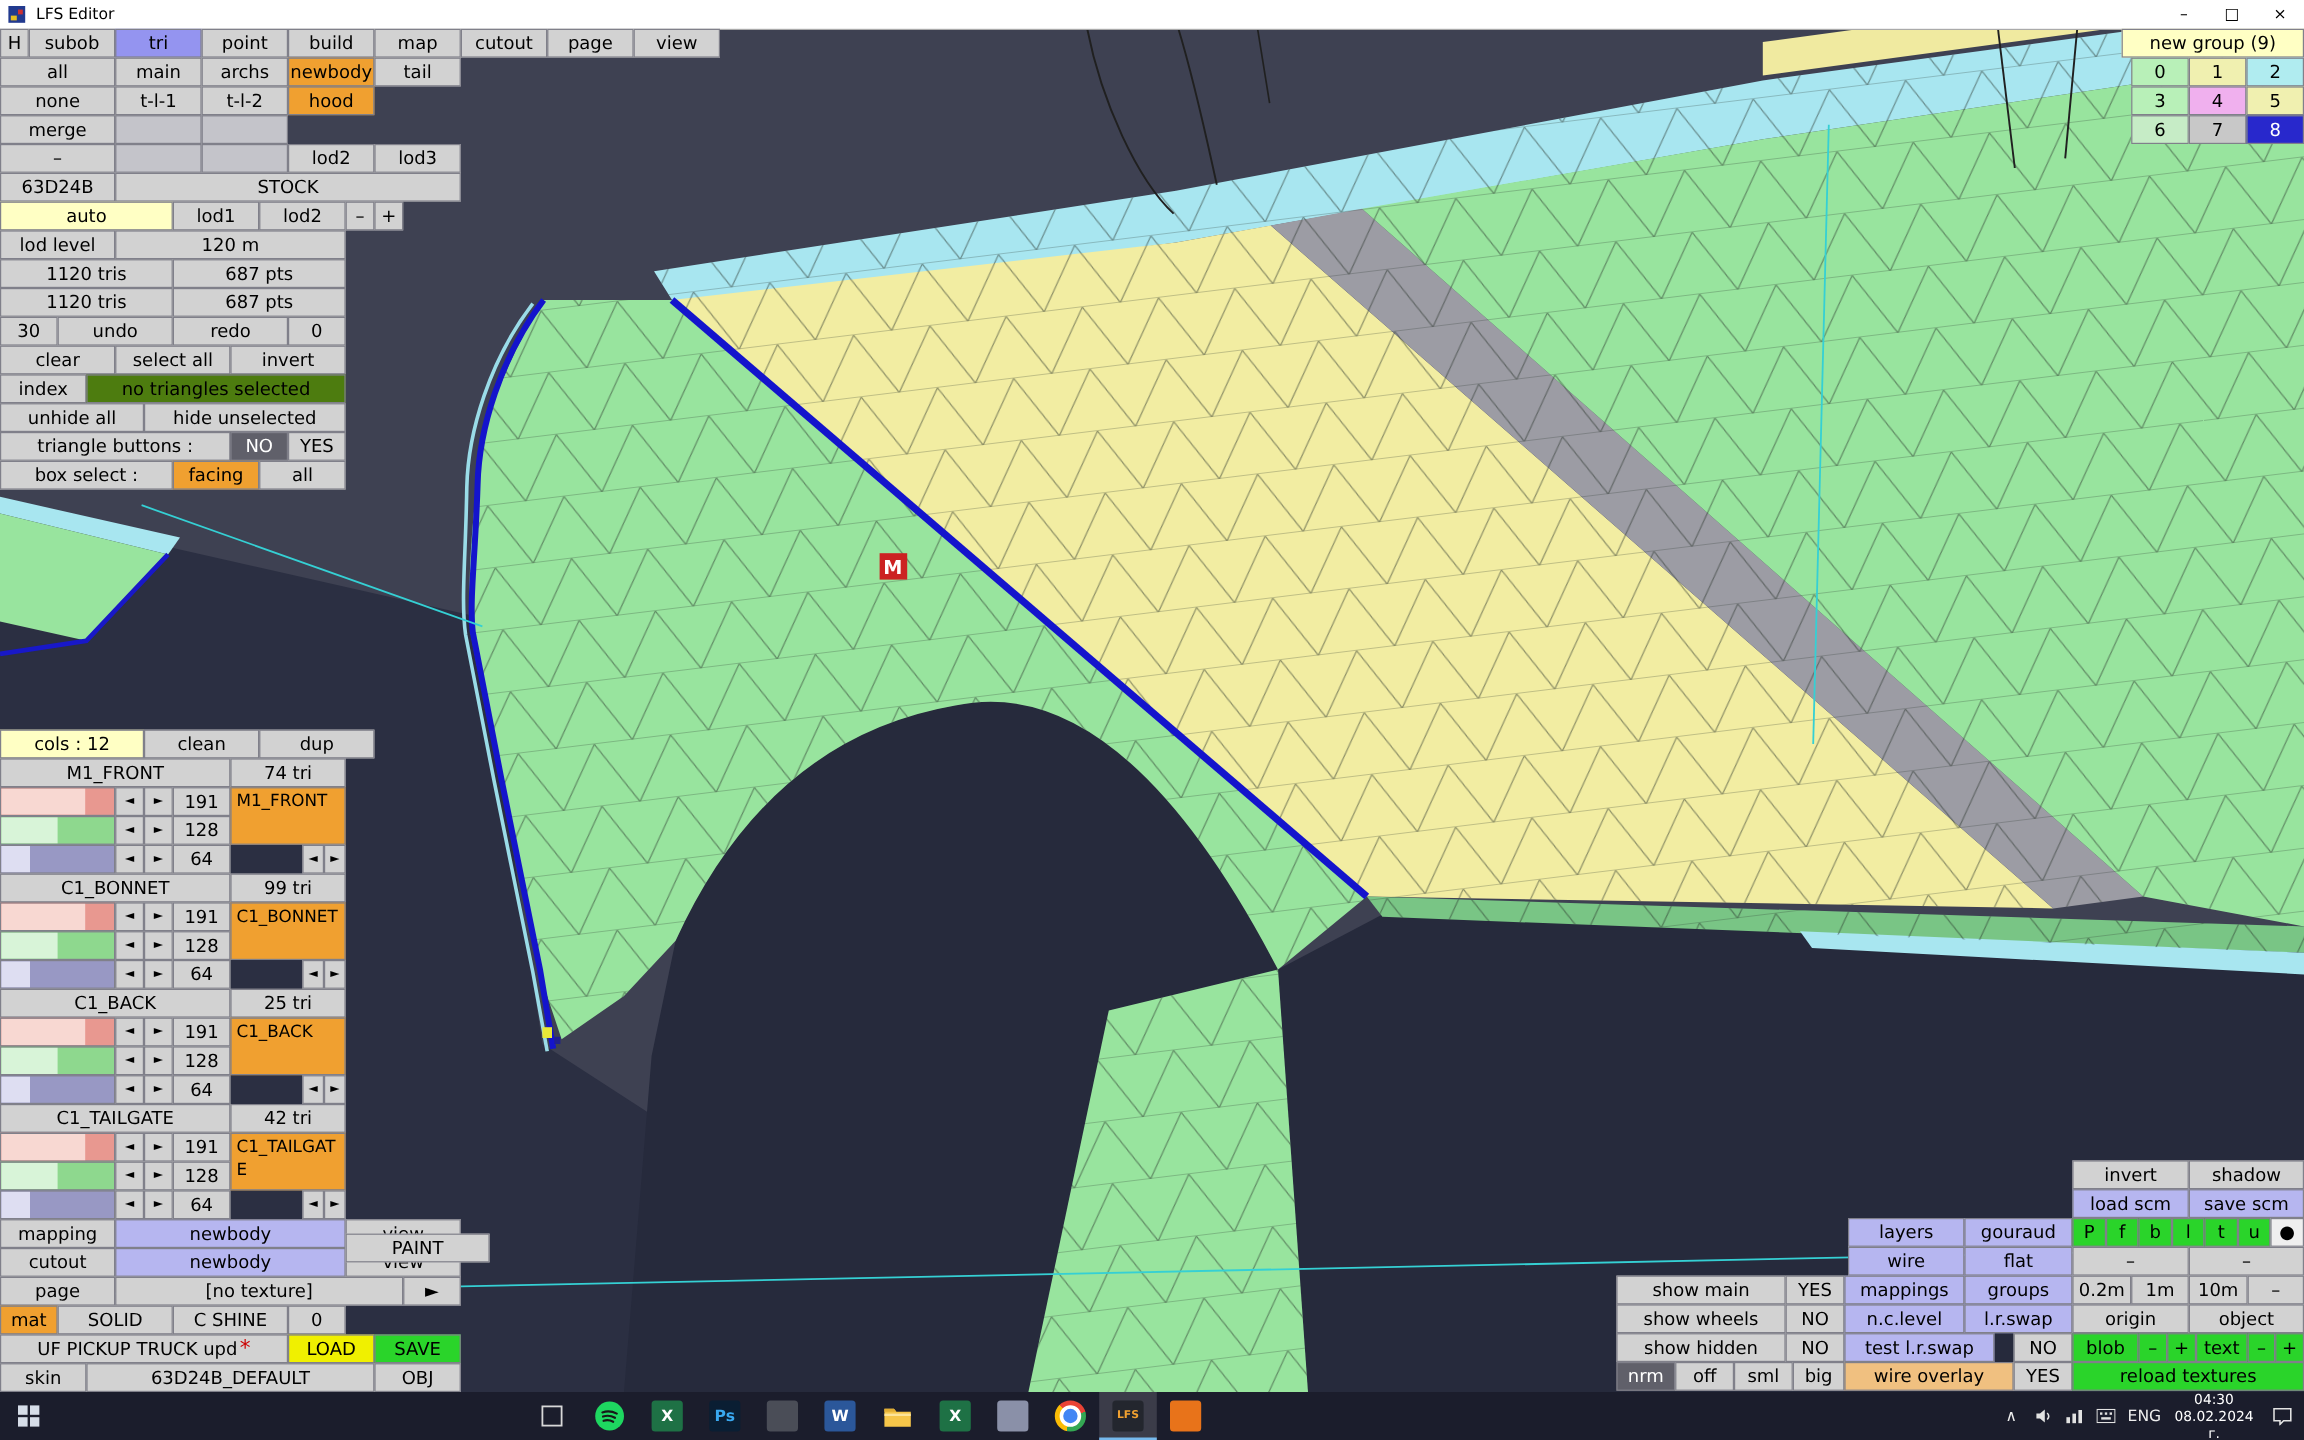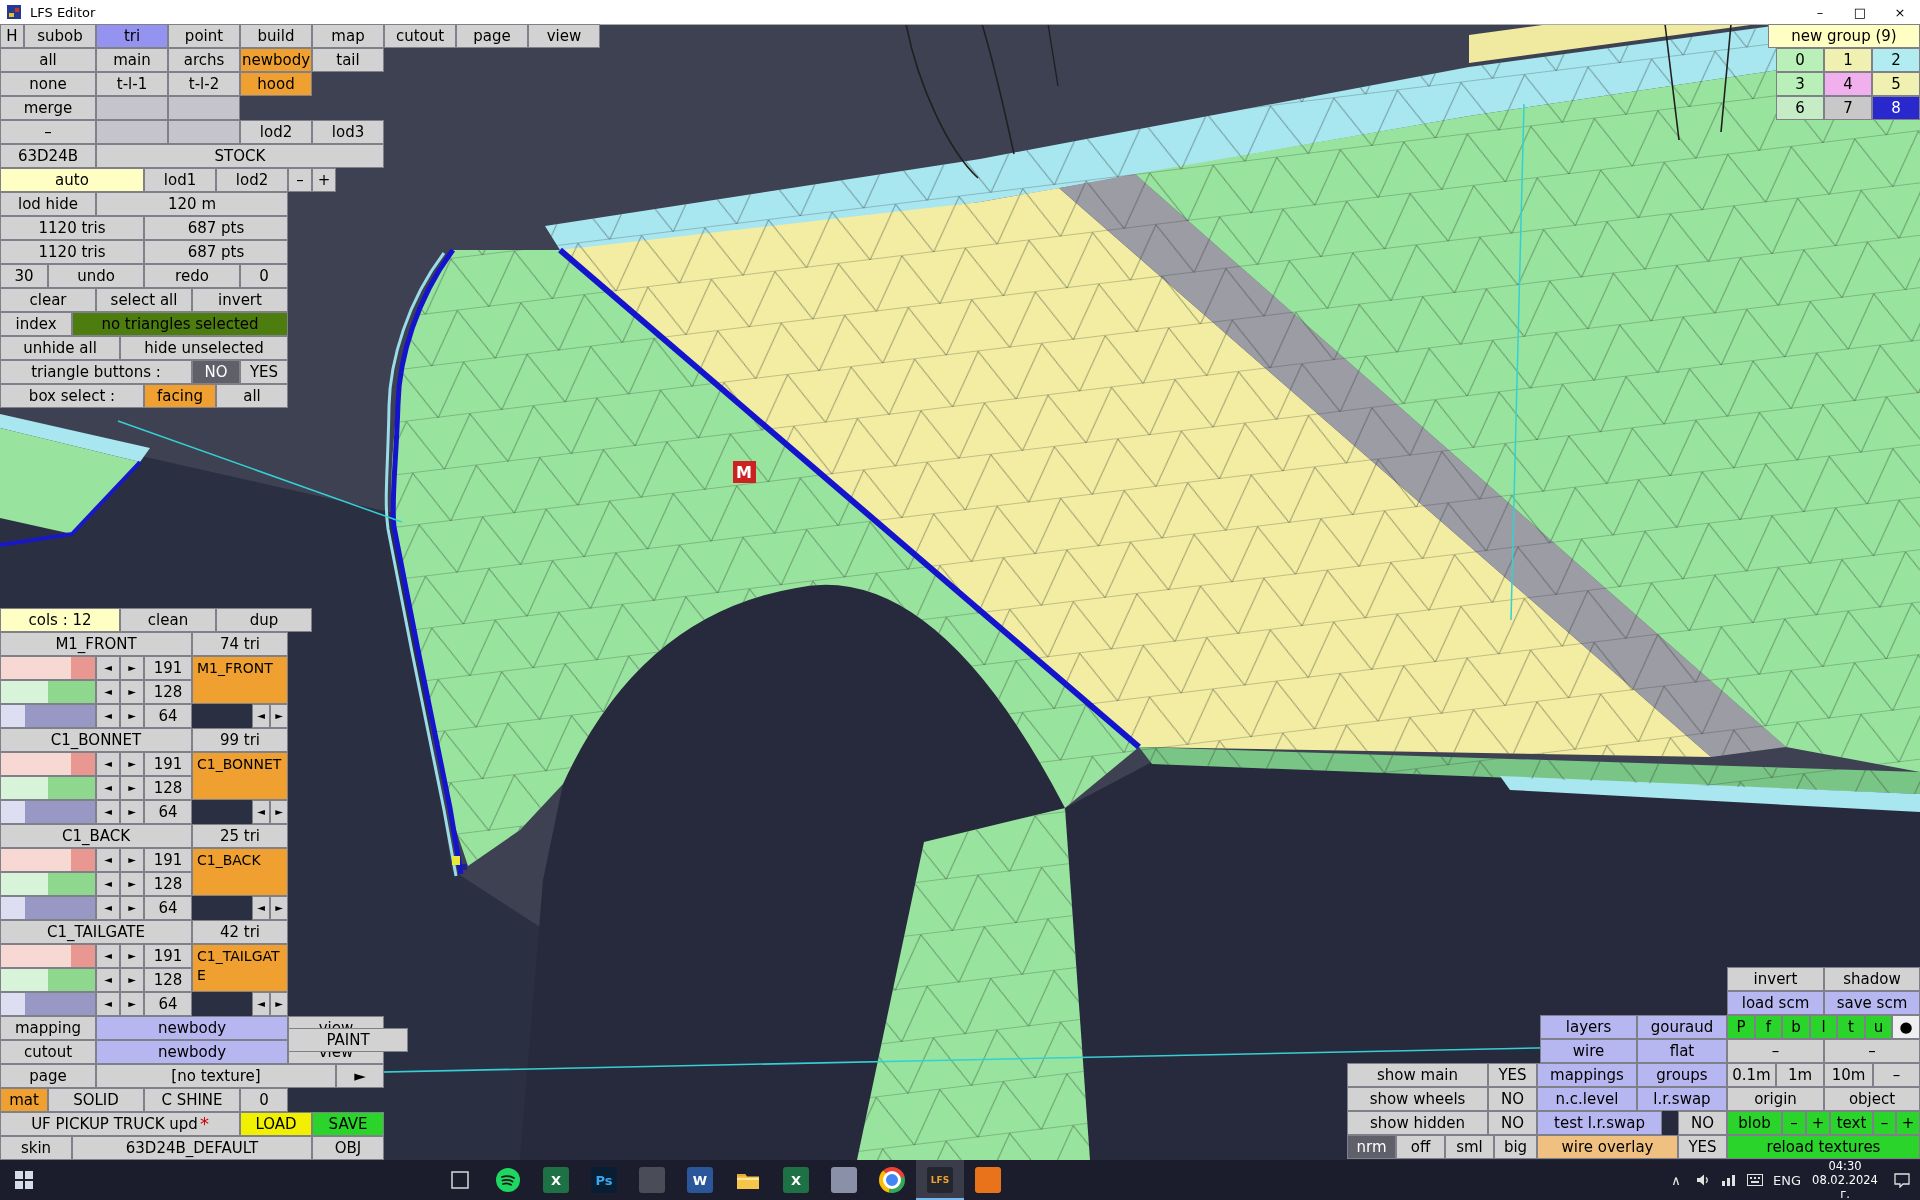--- a/index.html
+++ b/index.html
@@ -185,21 +185,21 @@
 
   <div class="c" style="left:0;top:144px;width:96px">63D24B</div>
   <div class="c" style="left:96px;top:144px;width:288px">STOCK</div>
 
   <div class="c py" style="left:0;top:168px;width:144px">auto</div>
   <div class="c" style="left:144px;top:168px;width:72px">lod1</div>
   <div class="c" style="left:216px;top:168px;width:72px">lod2</div>
   <div class="c" style="left:288px;top:168px;width:24px">–</div>
   <div class="c" style="left:312px;top:168px;width:24px">+</div>
 
-  <div class="c" style="left:0;top:192px;width:96px">lod hide</div>
+  <div class="c" style="left:0;top:192px;width:96px">lod level</div>
   <div class="c" style="left:96px;top:192px;width:192px">120 m</div>
 
   <div class="c" style="left:0;top:216px;width:144px">1120 tris</div>
   <div class="c" style="left:144px;top:216px;width:144px">687 pts</div>
   <div class="c" style="left:0;top:240px;width:144px">1120 tris</div>
   <div class="c" style="left:144px;top:240px;width:144px">687 pts</div>
 
   <div class="c" style="left:0;top:264px;width:48px">30</div>
   <div class="c" style="left:48px;top:264px;width:96px">undo</div>
   <div class="c" style="left:144px;top:264px;width:96px">redo</div>
@@ -380,21 +380,21 @@
 
   <div class="c lv" style="left:1540px;top:1039px;width:97px">wire</div>
   <div class="c lv" style="left:1637px;top:1039px;width:90px">flat</div>
   <div class="c" style="left:1727px;top:1039px;width:97px">–</div>
   <div class="c" style="left:1824px;top:1039px;width:96px">–</div>
 
   <div class="c" style="left:1347px;top:1063px;width:141px">show main</div>
   <div class="c" style="left:1488px;top:1063px;width:49px">YES</div>
   <div class="c lv" style="left:1537px;top:1063px;width:100px">mappings</div>
   <div class="c lv" style="left:1637px;top:1063px;width:90px">groups</div>
-  <div class="c" style="left:1727px;top:1063px;width:49px">0.1m</div>
+  <div class="c" style="left:1727px;top:1063px;width:49px">0.2m</div>
   <div class="c" style="left:1776px;top:1063px;width:48px">1m</div>
   <div class="c" style="left:1824px;top:1063px;width:49px">10m</div>
   <div class="c" style="left:1873px;top:1063px;width:47px">–</div>
 
   <div class="c" style="left:1347px;top:1087px;width:141px">show wheels</div>
   <div class="c" style="left:1488px;top:1087px;width:49px">NO</div>
   <div class="c lv" style="left:1537px;top:1087px;width:100px">n.c.level</div>
   <div class="c lv" style="left:1637px;top:1087px;width:90px">l.r.swap</div>
   <div class="c" style="left:1727px;top:1087px;width:97px">origin</div>
   <div class="c" style="left:1824px;top:1087px;width:96px">object</div>

